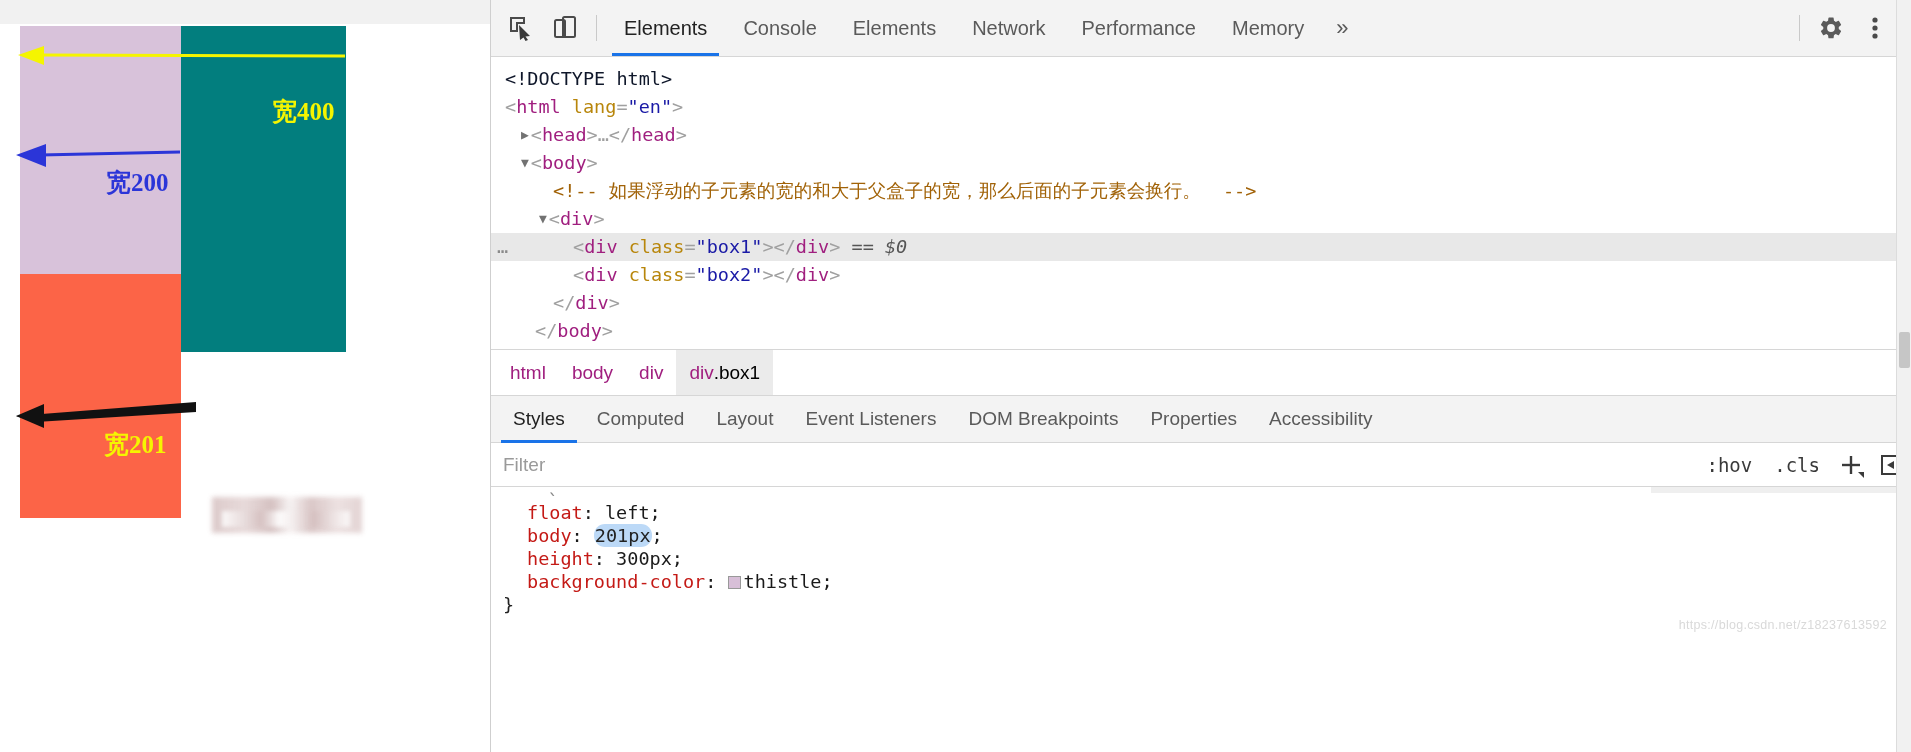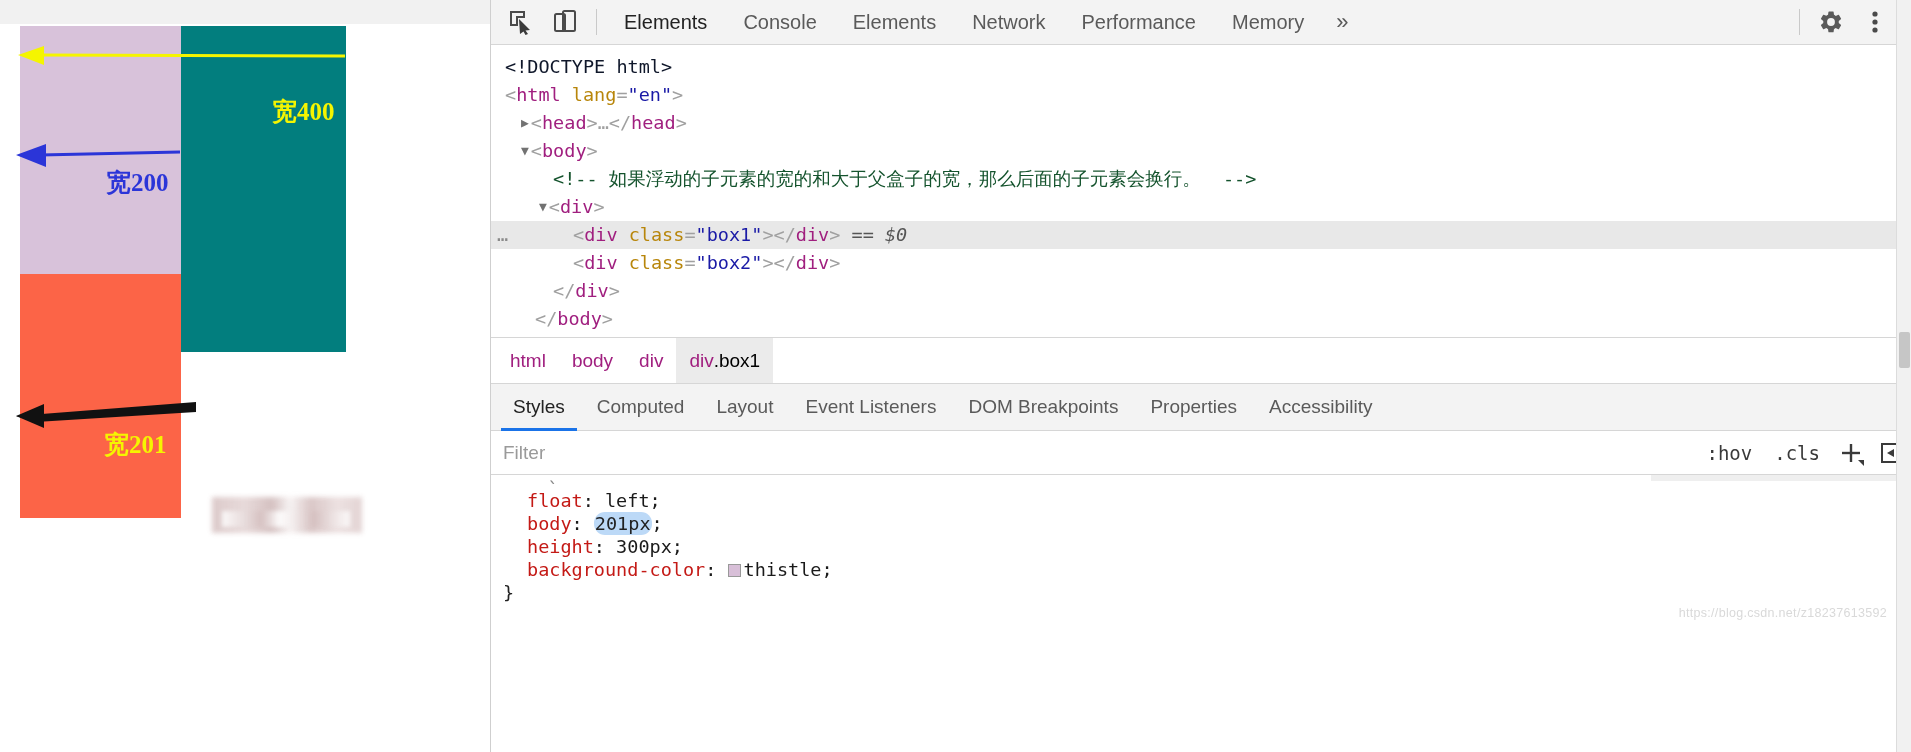--- a/index.html
+++ b/index.html
@@ -104,21 +104,21 @@
     position: absolute;
     left: 490px; top: 0;
     width: 1421px; height: 752px;
     background: #ffffff;
     border-left: 1px solid #cfcfcf;
   }
 
   
   #dt-toolbar {
     position: relative;
-    height: 45px;
+    height: 57px;
     background: #f3f3f3;
     border-bottom: 1px solid #d6d6d6;
     display: flex;
     align-items: center;
     padding-left: 8px;
   }
   .tool-btn {
     width: 44px; height: 44px;
     display: flex; align-items: center; justify-content: center;
     cursor: pointer;
@@ -185,21 +185,21 @@
     position: absolute;
     left: 6px; top: 0;
     color: #8a8a8a;
     letter-spacing: 1px;
   }
   .tk-punct  { color: #a0a0a0; }
   .tk-tag    { color: #a01f7f; }
   .tk-attr   { color: #b8860b; }
   .tk-val    { color: #1a1aa6; }
   .tk-doctype{ color: #0f172a; }
-  .tk-comment{ color: #14532d; }
+  .tk-comment{ color: #a16207; }
   .tk-dollar { color: #555; font-style: italic; }
   .tri {
     display: inline-block;
     color: #727272;
     font-size: 13px;
     vertical-align: 2px;
     margin-right: 2px;
   }
 
   

